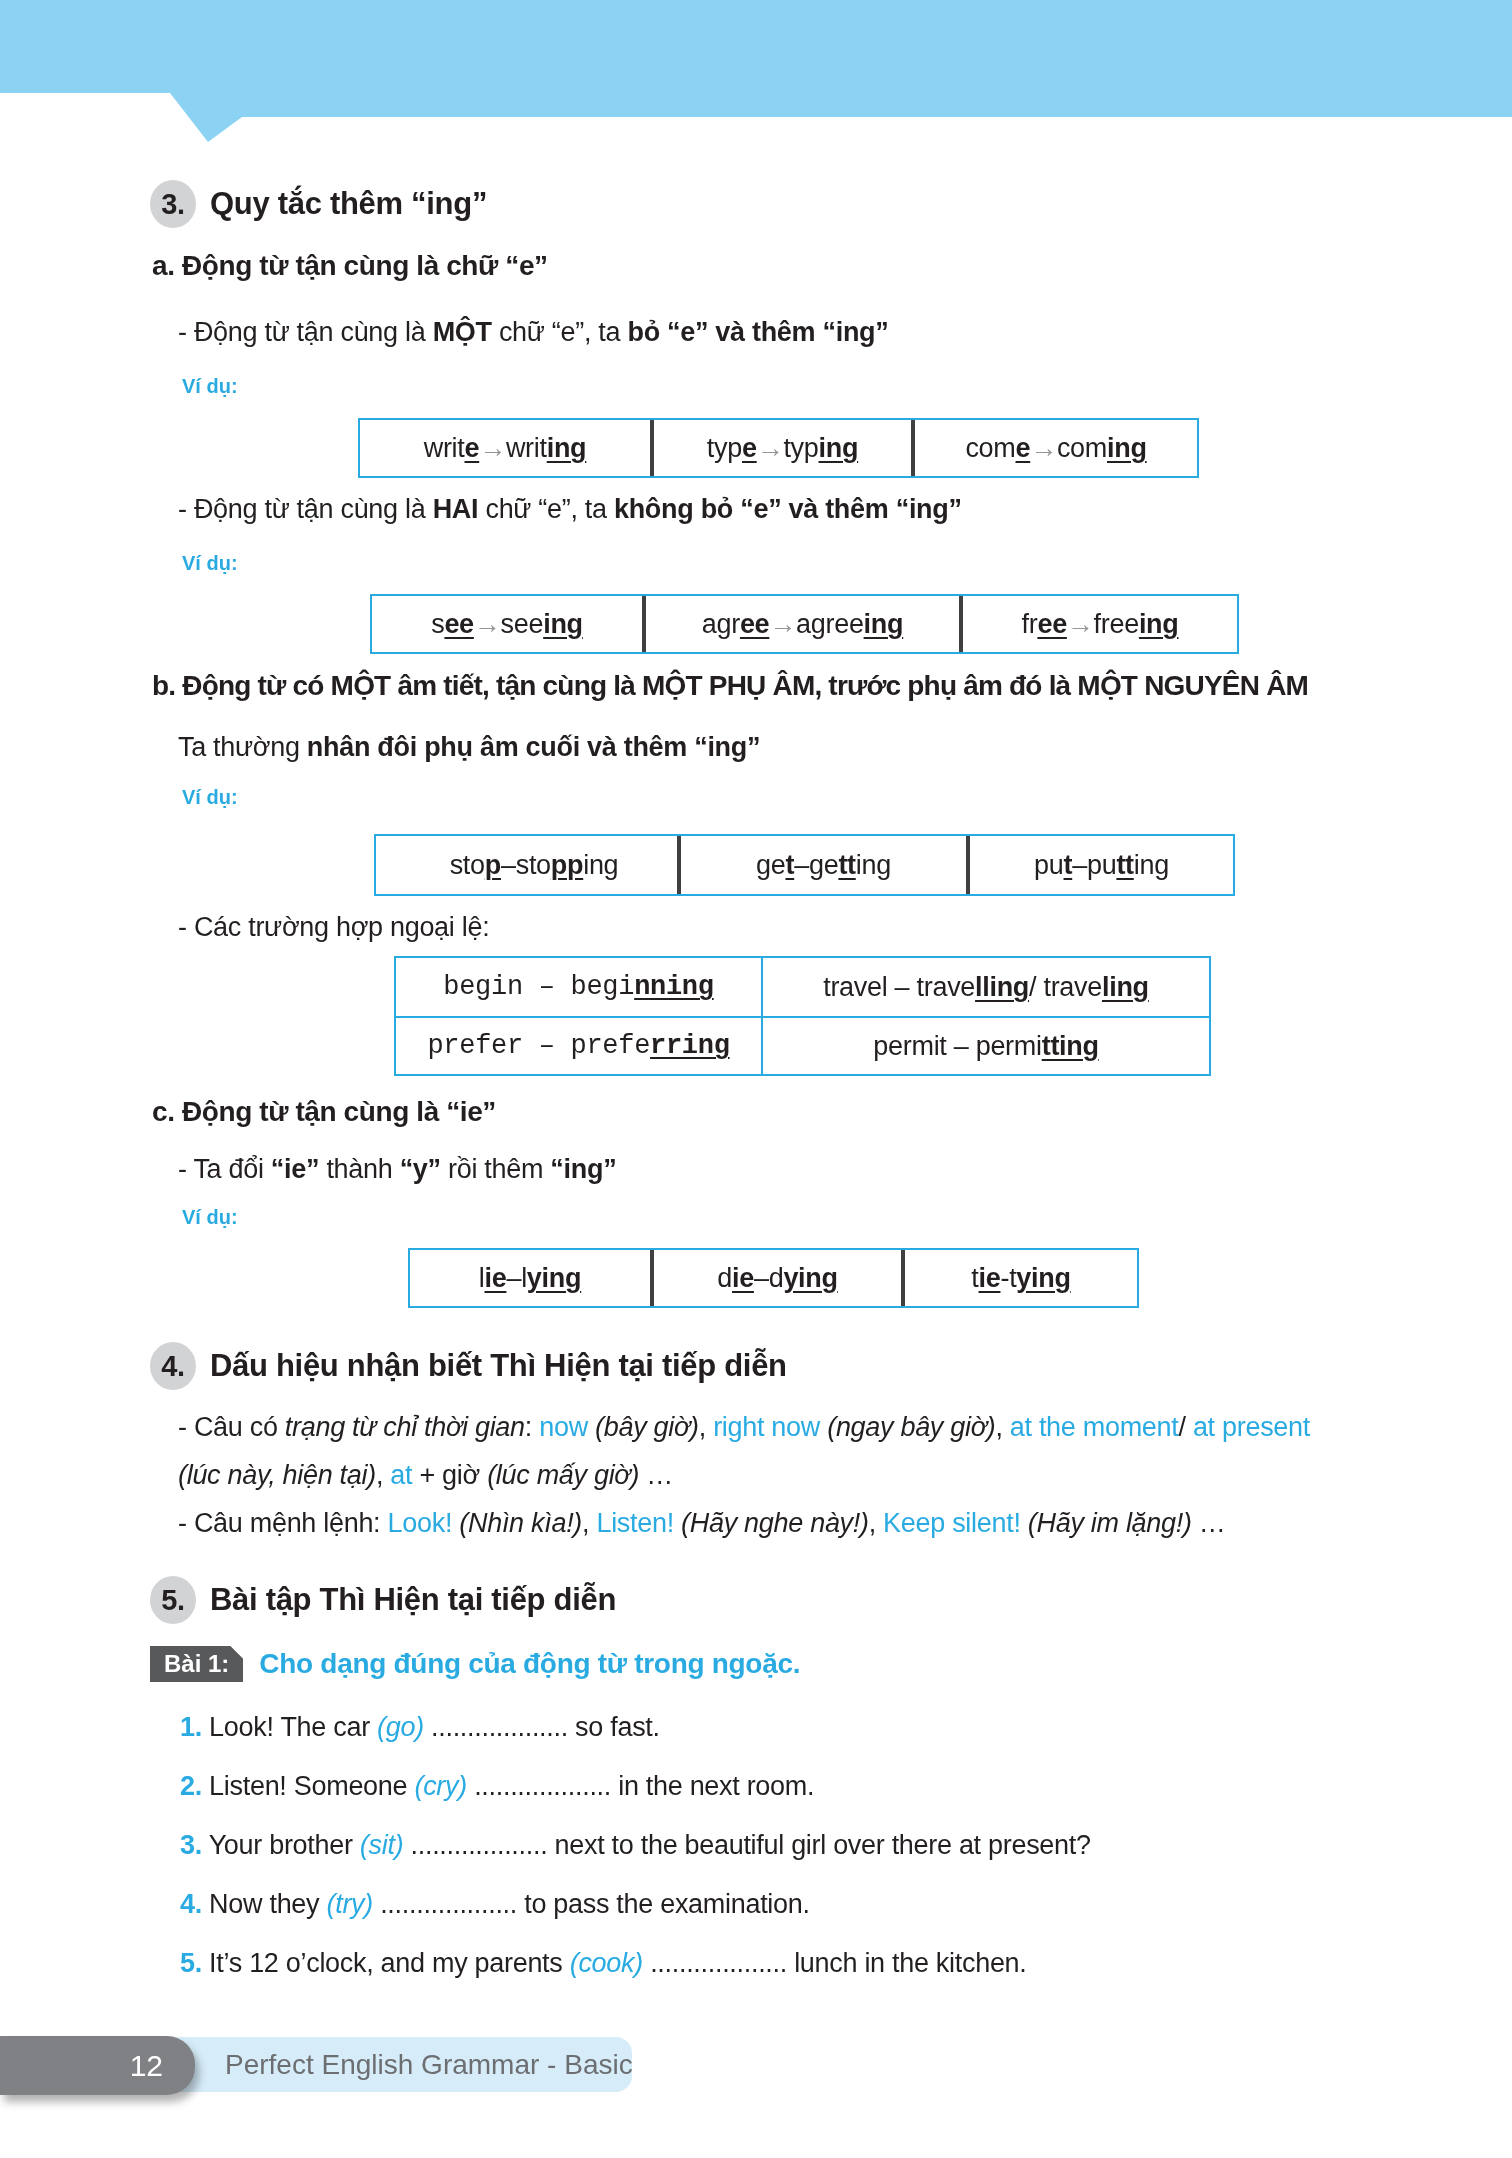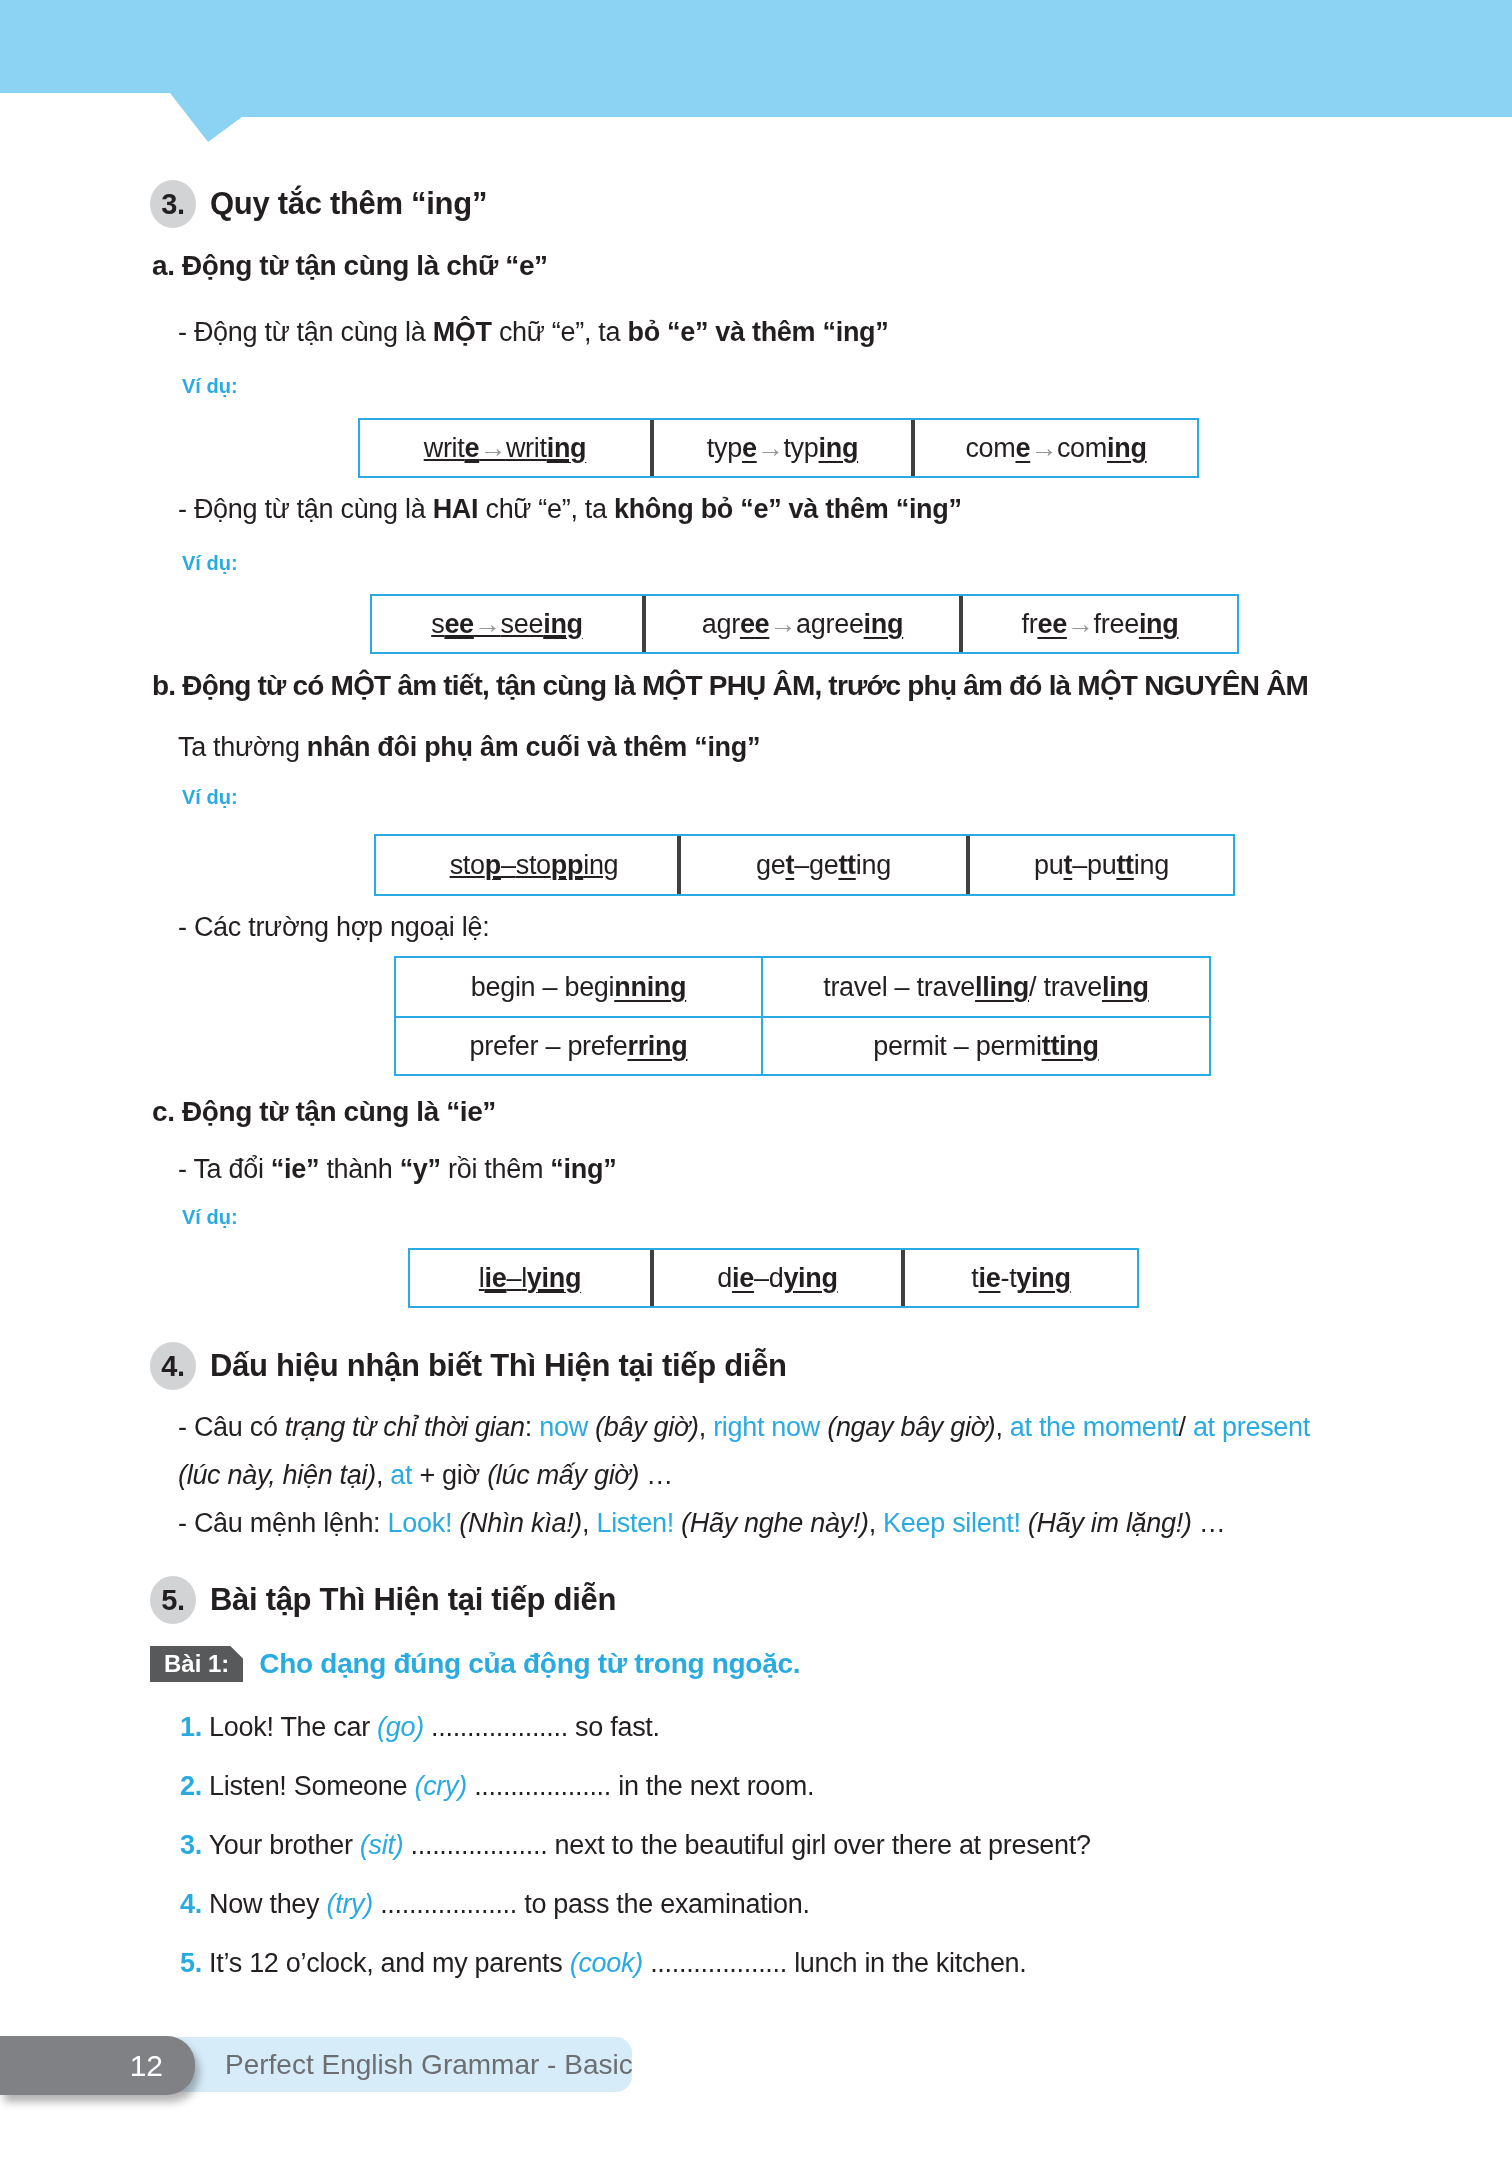--- a/index.html
+++ b/index.html
@@ -25,28 +25,28 @@
     background:#d2d3d5;display:inline-flex;align-items:center;justify-content:center;
     font-size:29px;font-weight:700;color:#231f20;flex:0 0 auto;
   }
   .sub-head{font-size:28px;font-weight:700;white-space:nowrap;letter-spacing:-0.4px;}
   .vidu{font-size:20px;font-weight:700;color:#29abe2;white-space:nowrap;}
   .tbl{display:flex;border:2px solid #29abe2;background:#ffffff;}
   .tbl .cell{
     display:flex;align-items:center;justify-content:center;
     font-size:27px;white-space:nowrap;border-left:4px solid #404040;letter-spacing:-0.3px;
   }
-  .tbl .cell:first-child{border-left:none;text-decoration:underline;}
+  .tbl .cell:first-child{border-left:none;}
   .grid-tbl{display:grid;border:2px solid #29abe2;background:#fff;}
   .grid-tbl .gcell{
     display:flex;align-items:center;justify-content:center;
     font-size:27px;white-space:nowrap;letter-spacing:-0.3px;
     border-left:2px solid #29abe2;border-top:2px solid #29abe2;
   }
-  .grid-tbl .gcell.c1{border-left:none;}
+  .grid-tbl .gcell.c1{border-left:none;font-family:Liberation Mono, monospace;}
   .grid-tbl .gcell.r1{border-top:none;}
   .badge{
     background:#58595b;color:#ffffff;font-weight:700;font-size:24px;
     display:inline-flex;align-items:center;justify-content:center;
     padding:0 14px;height:36px;
     clip-path:polygon(0 0, calc(100% - 13px) 0, 100% 13px, 100% 100%, 0 100%);
   }
   .instr{font-size:28px;font-weight:700;color:#29abe2;white-space:nowrap;letter-spacing:-0.3px;}
   .footer-band{
     position:absolute;left:0;top:2037px;width:632px;height:55px;

